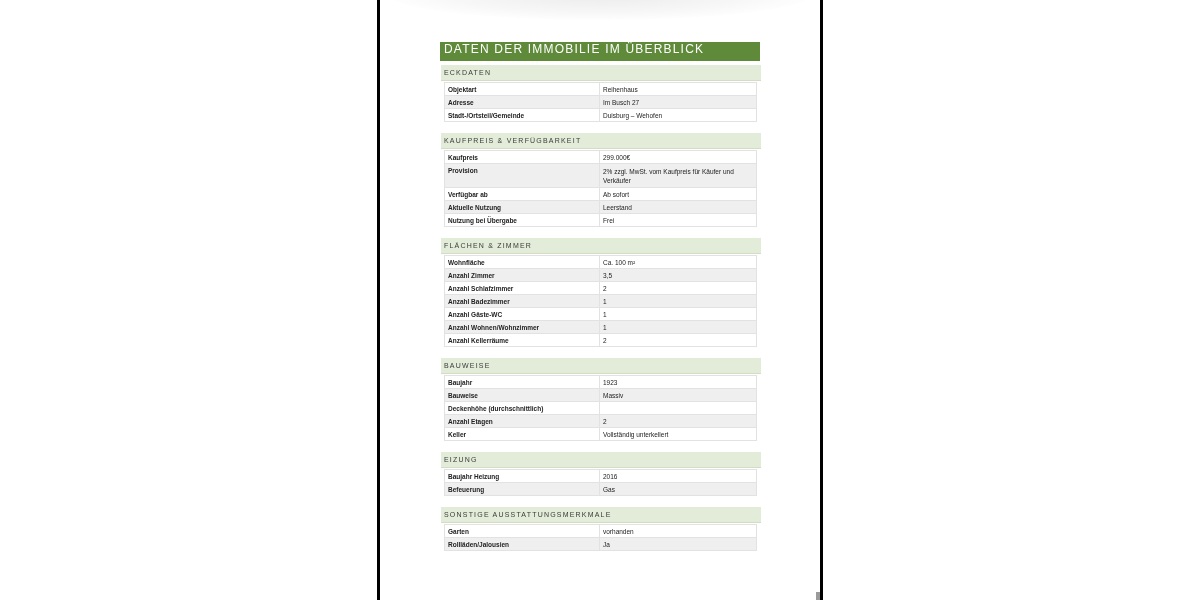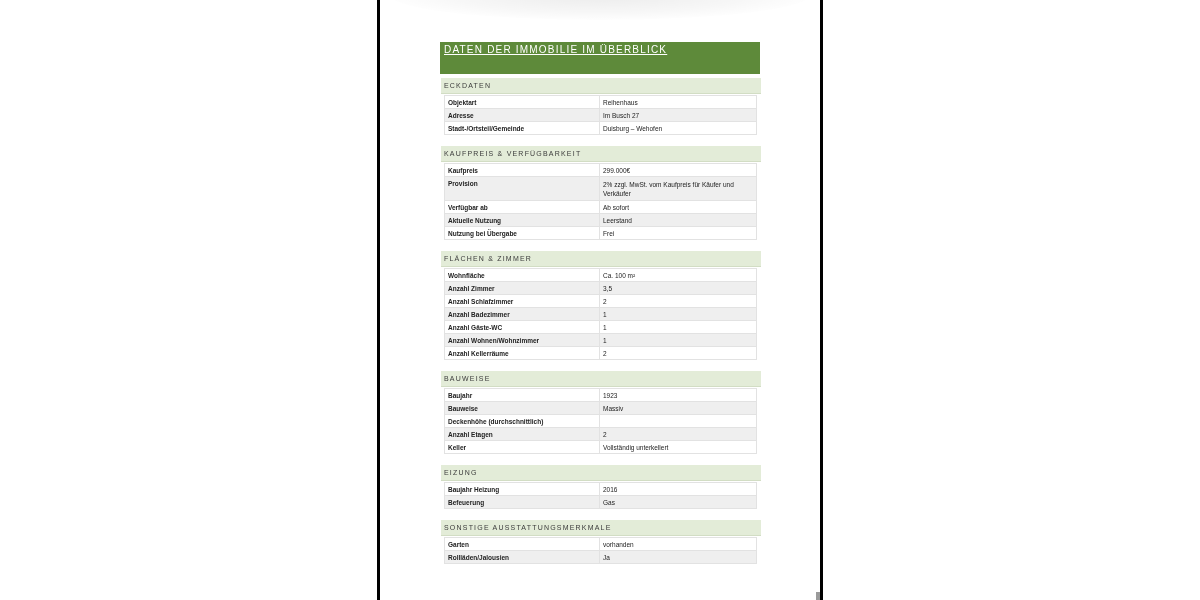--- a/index.html
+++ b/index.html
@@ -22,24 +22,23 @@
     background: radial-gradient(ellipse at center, rgba(0,0,0,0.08) 0%, rgba(0,0,0,0.03) 50%, rgba(255,255,255,0) 75%);
   }
   .scroll-thumb {
     position: absolute; right: 0px; bottom: 0; width: 4px; height: 8px; background: #9a9a9a;
   }
   .doc {
     position: absolute; left: 60px; top: 42px; width: 320px;
   }
   .main-header {
     background: #5e8a3a; color: #ffffff;
-    height: 32px; line-height: 15px;
-    font-size: 10px; letter-spacing: 1.2px;
+    height: 19px; line-height: 15px;
+    font-size: 12px; letter-spacing: 1.2px;
     padding-left: 4px;
-    text-decoration: underline;
   }
   .section { margin-bottom: 11px; }
   .section-bar {
     background: #e3ecd8; color: #3a3a3a;
     height: 15px; line-height: 15px;
     font-size: 7px; letter-spacing: 1.2px;
     padding-left: 3px;
     margin: 0 0 1px 1px; width: 317px;
     border-bottom: 1px solid #d2ddc4;
   }

